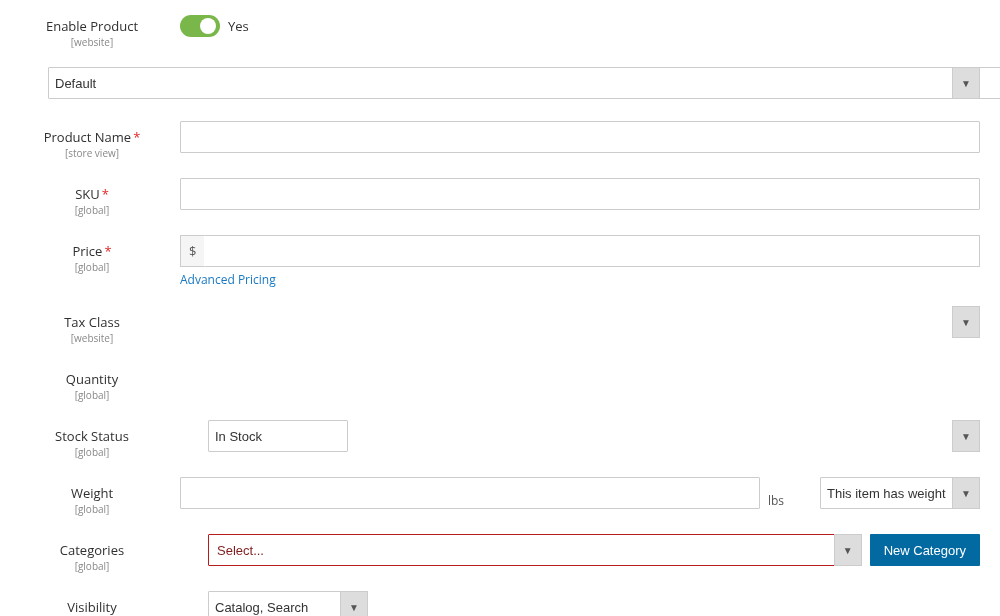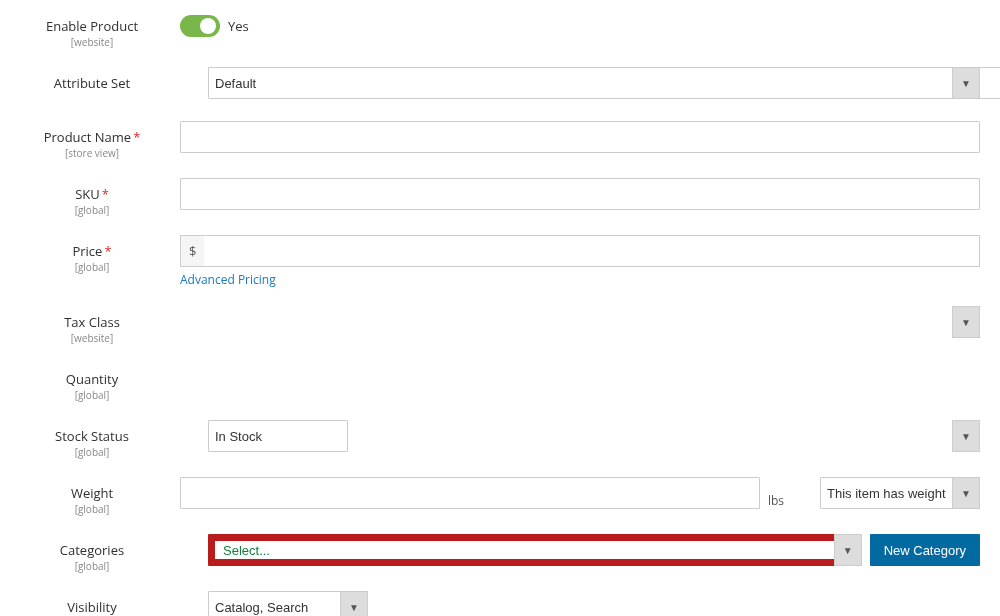--- a/index.html
+++ b/index.html
@@ -222,23 +222,20 @@
       <label class="toggle">
         <input type="checkbox" checked="" style="">
         <span class="toggle-slider"></span>
       </label>
       <span class="toggle-label-text">Yes</span>
     </div>
   </div>
 </div>
 
 <div class="form-row">
-  <div class="label-col">
-    <span class="label-main">Attribute Set</span>
-  </div>
   <div class="field-col">
     <div class="select-wrap" style="width:100%;">
       <select style="width:100%;">
         <option>Default</option>
       </select>
       <div class="select-arrow">▼</div>
     </div>
   </div>
 </div>
 
@@ -332,21 +329,21 @@
 </div>
 
 <div class="form-row">
   <div class="label-col">
     <span class="label-main">Categories</span>
     <span class="label-scope">[global]</span>
   </div>
   <div class="field-col">
     <div class="categories-wrap">
       <div class="categories-select-wrap">
-        <select style="flex:1; height:32px; border:7px solid #b91c1c; font-size:13px; padding: 0 28px 0 8px; appearance:none; -webkit-appearance:none; color:#15803d;">
+        <select style="flex:1; height:32px; border:1px solid #b91c1c; font-size:13px; padding: 0 28px 0 8px; appearance:none; -webkit-appearance:none; color:#7f1d1d;">
           <option value="" disabled="" selected="">Select...</option>
         </select>
         <div class="select-arrow">▼</div>
       </div>
       <button class="btn-new-category">New Category</button>
     </div>
   </div>
 </div>
 
 <div class="form-row">

